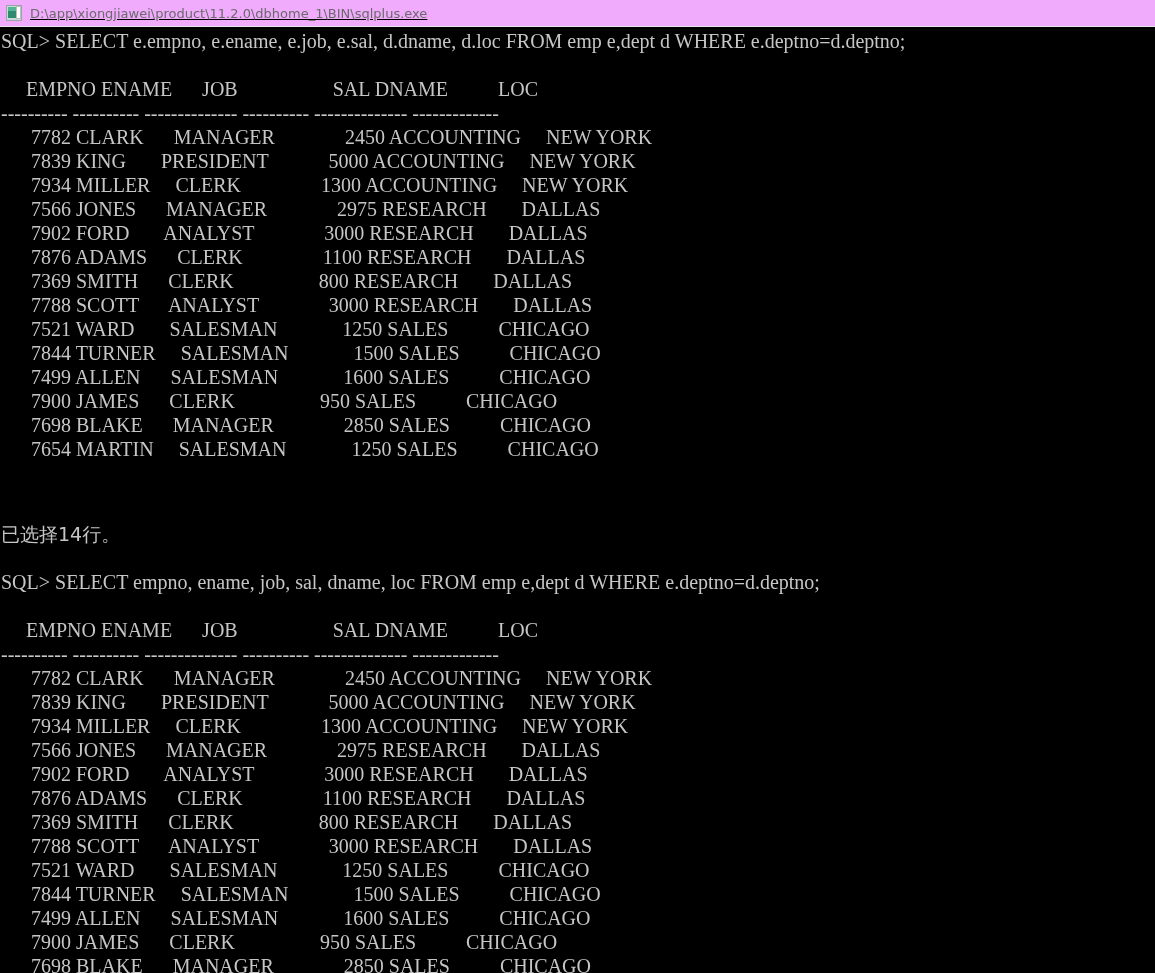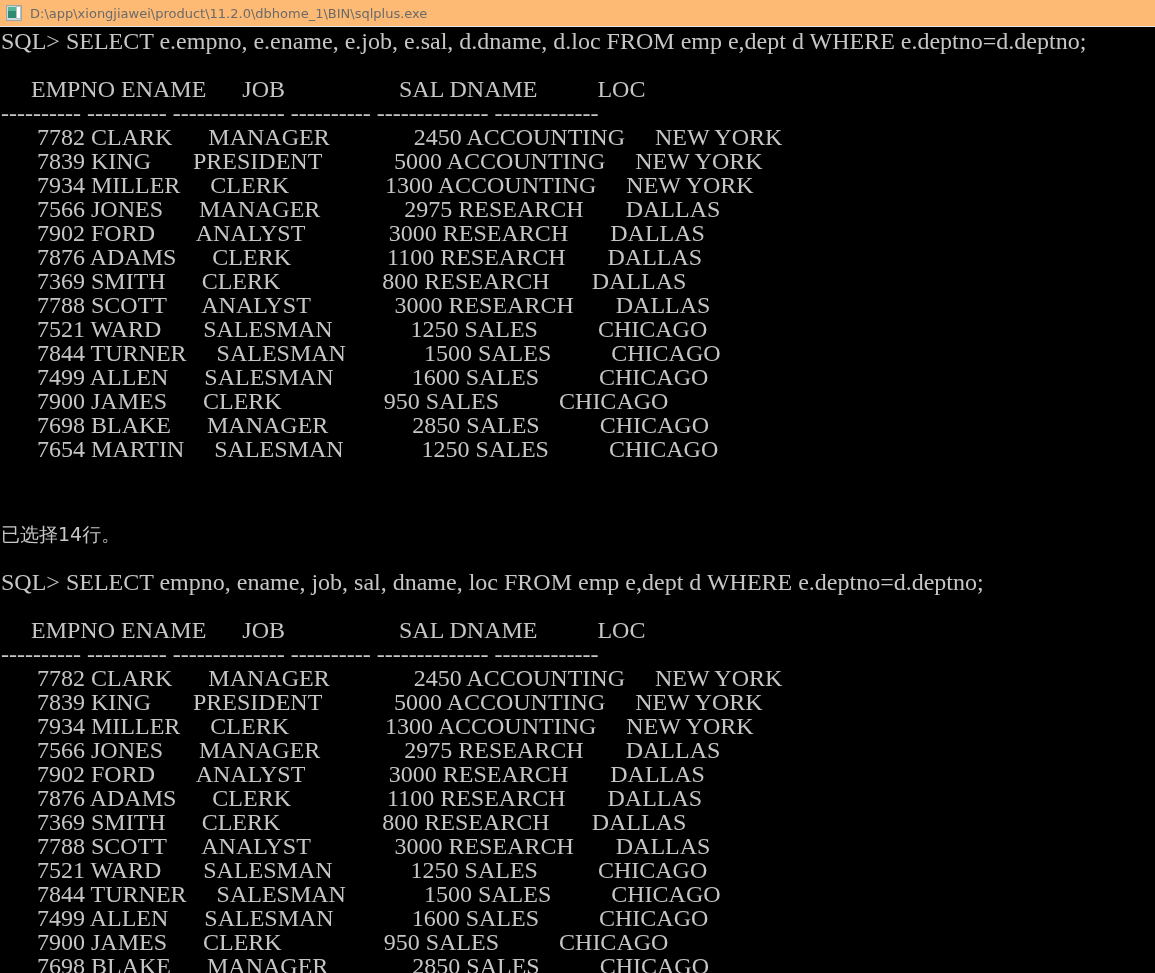--- a/index.html
+++ b/index.html
@@ -11,26 +11,27 @@
   body {
     width: 1155px;
     height: 973px;
     overflow: hidden;
     font-family: "Liberation Serif", "DejaVu Serif", serif;
   }
 
   
   #titlebar {
     height: 27px;
-    background: #fdba74;
+    background: #f0abfc;
     display: flex;
     align-items: center;
     padding-left: 6px;
     box-sizing: border-box;
     border-bottom: 1px solid #e8e8e8;
+    text-decoration: underline;
   }
   #titlebar .app-icon {
     width: 16px;
     height: 16px;
     margin-right: 8px;
     flex: 0 0 auto;
     position: relative;
     display: inline-block;
   }
   #titlebar .app-icon .frame {
@@ -77,21 +78,21 @@
     font-size: 19px;
     line-height: 24px;
     padding: 2px 0 0 0;
     white-space: pre;
     letter-spacing: 0px;
   }
   #console .line {
     height: 24px;
     white-space: pre;
     font-family: "Liberation Serif", "DejaVu Serif", serif;
-    font-size: 24px;
+    font-size: 20px;
     line-height: 24px;
     color: #c6c6c6;
     padding-left: 1px;
   }
   #console .line.blank { color: transparent; }
   #console .cjk {
     font-family: "DejaVu Sans", "Liberation Sans", sans-serif;
     font-size: 19px;
     margin-top: 37px;
   }

